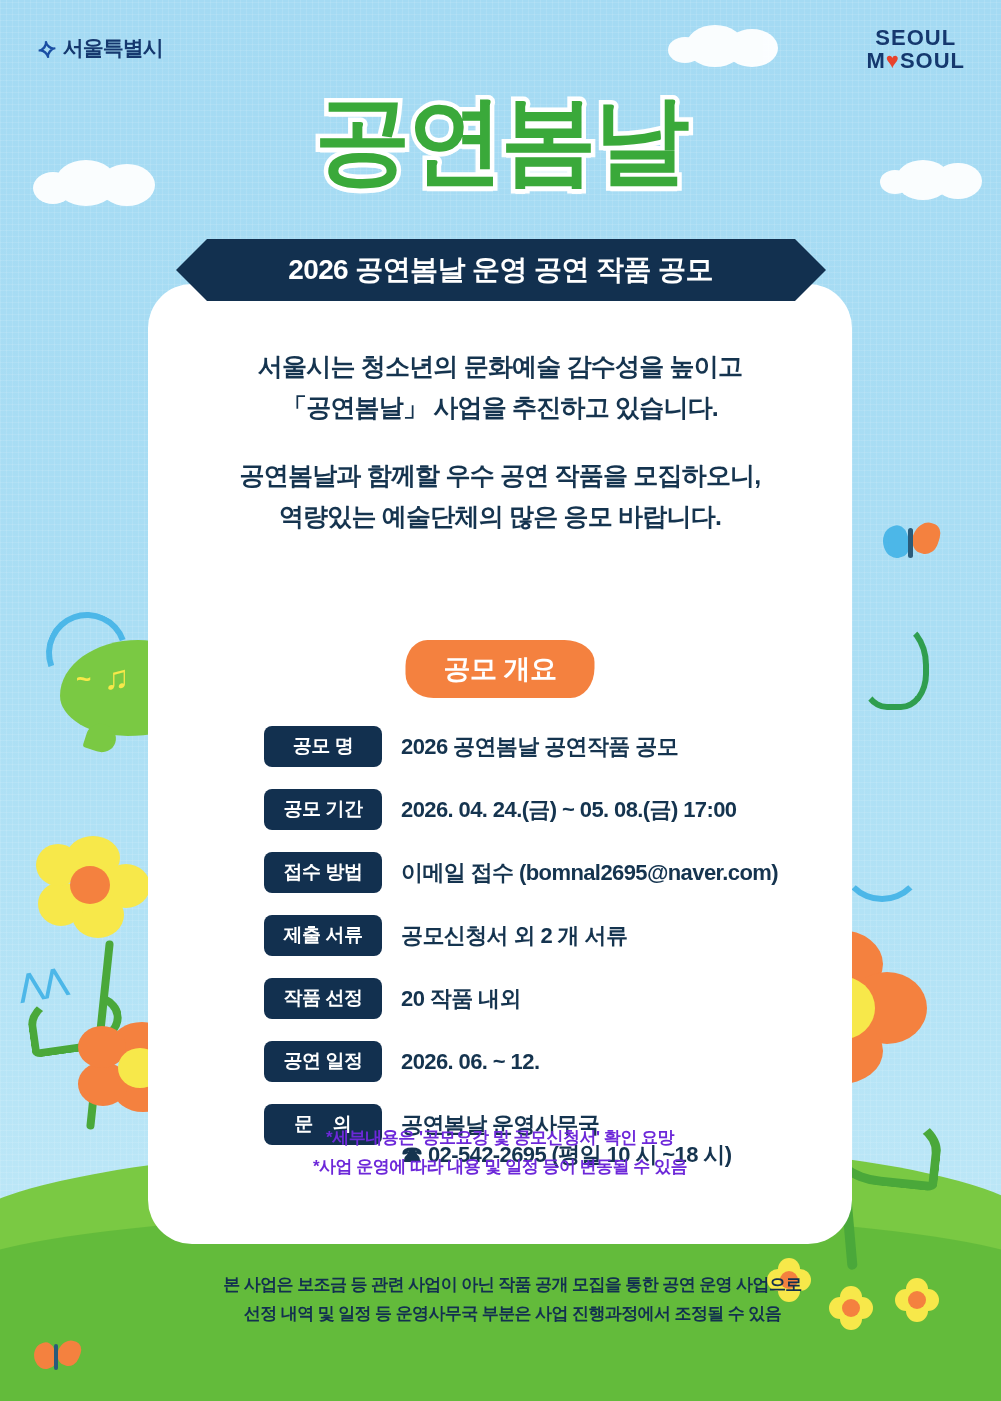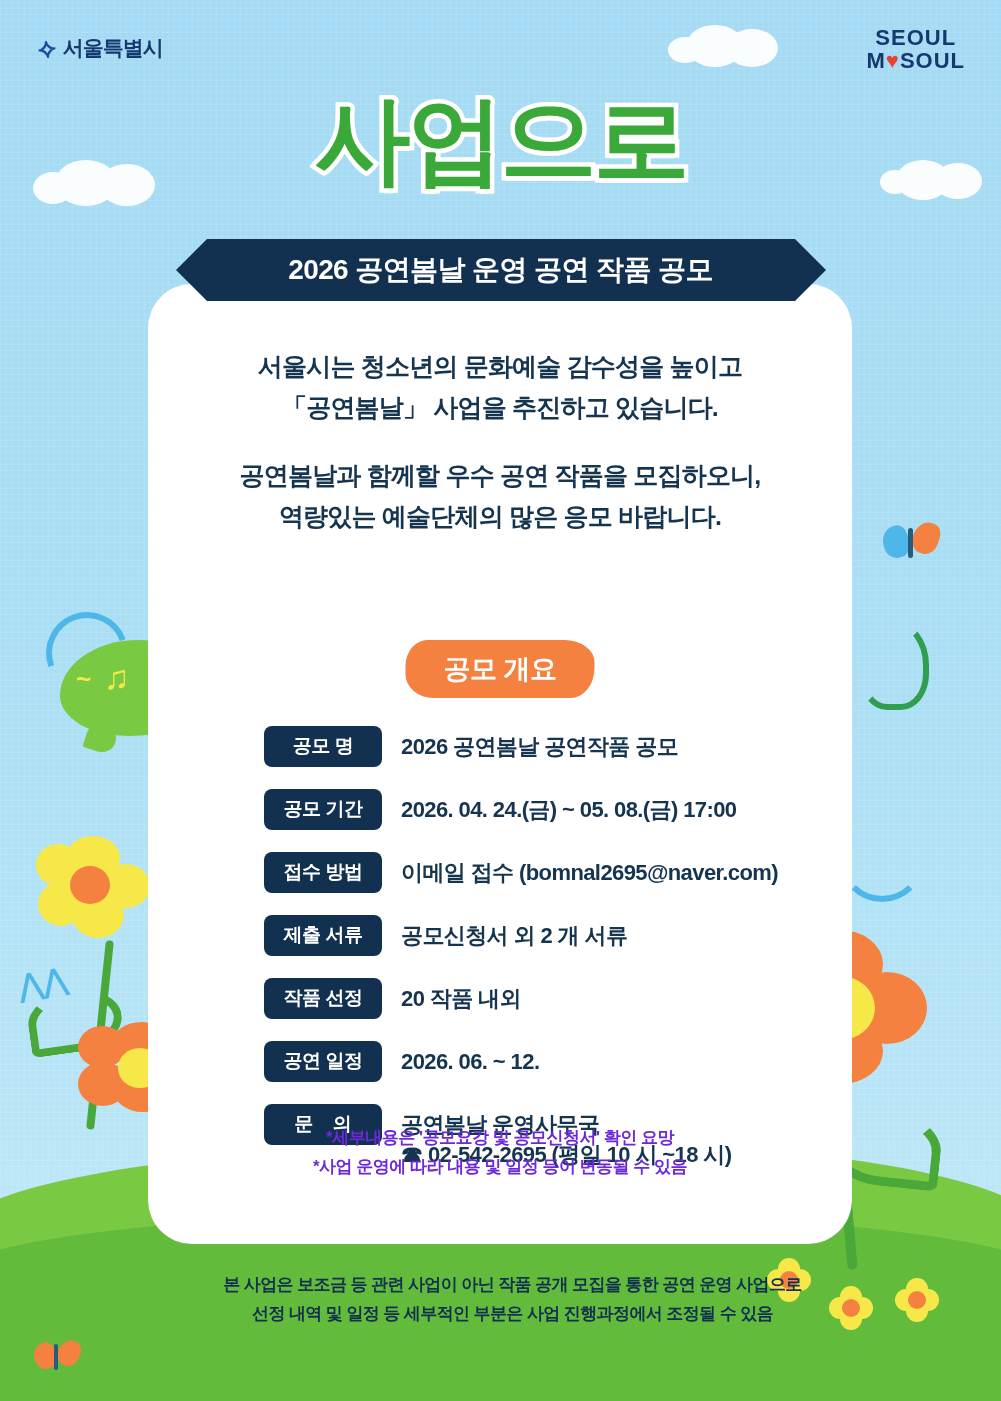--- a/index.html
+++ b/index.html
@@ -494,21 +494,21 @@
   </div>
 
   <div class="soul-logo">
     <div class="l1">SEOUL</div>
     <div class="l2">
       <span>M</span><span class="heart">♥</span><span>SOUL</span>
     </div>
   </div>
 
   <div class="title-wrap">
-    <div class="title">사업으로</div>
+    <div class="title">공연봄날</div>
   </div>
 
   <div class="card">
 
     <div class="intro">
       <div>서울시는 청소년의 문화예술 감수성을 높이고</div>
       <div>「공연봄날」 사업을 추진하고 있습니다.</div>
       <div class="para2">공연봄날과 함께할 우수 공연 작품을 모집하오니,</div>
       <div>역량있는 예술단체의 많은 응모 바랍니다.</div>
     </div>
@@ -560,21 +560,21 @@
     <div class="notes">
       <div>*세부내용은 '공모요강 및 공모신청서' 확인 요망</div>
       <div>*사업 운영에 따라 내용 및 일정 등이 변동될 수 있음</div>
     </div>
   </div>
 
   <div class="ribbon">2026 공연봄날 운영 공연 작품 공모</div>
 
   <div class="bottom-note">
     <div>본 사업은 보조금 등 관련 사업이 아닌 작품 공개 모집을 통한 공연 운영 사업으로</div>
-    <div>선정 내역 및 일정 등 세부적인 부분은 사업 진행과정에서 조정될 수 있음</div>
+    <div>선정 내역 및 일정 등 운영사무국 부분은 사업 진행과정에서 조정될 수 있음</div>
   </div>
 
   <div class="deco squiggle-blue"></div>
 
   <div class="deco music-bubble">
     <div class="bubble-shape"></div>
     <div class="bubble-tail"></div>
     <div class="tilde">~</div>
     <div class="note-1">♫</div>
     <div class="note-2">♪</div>

